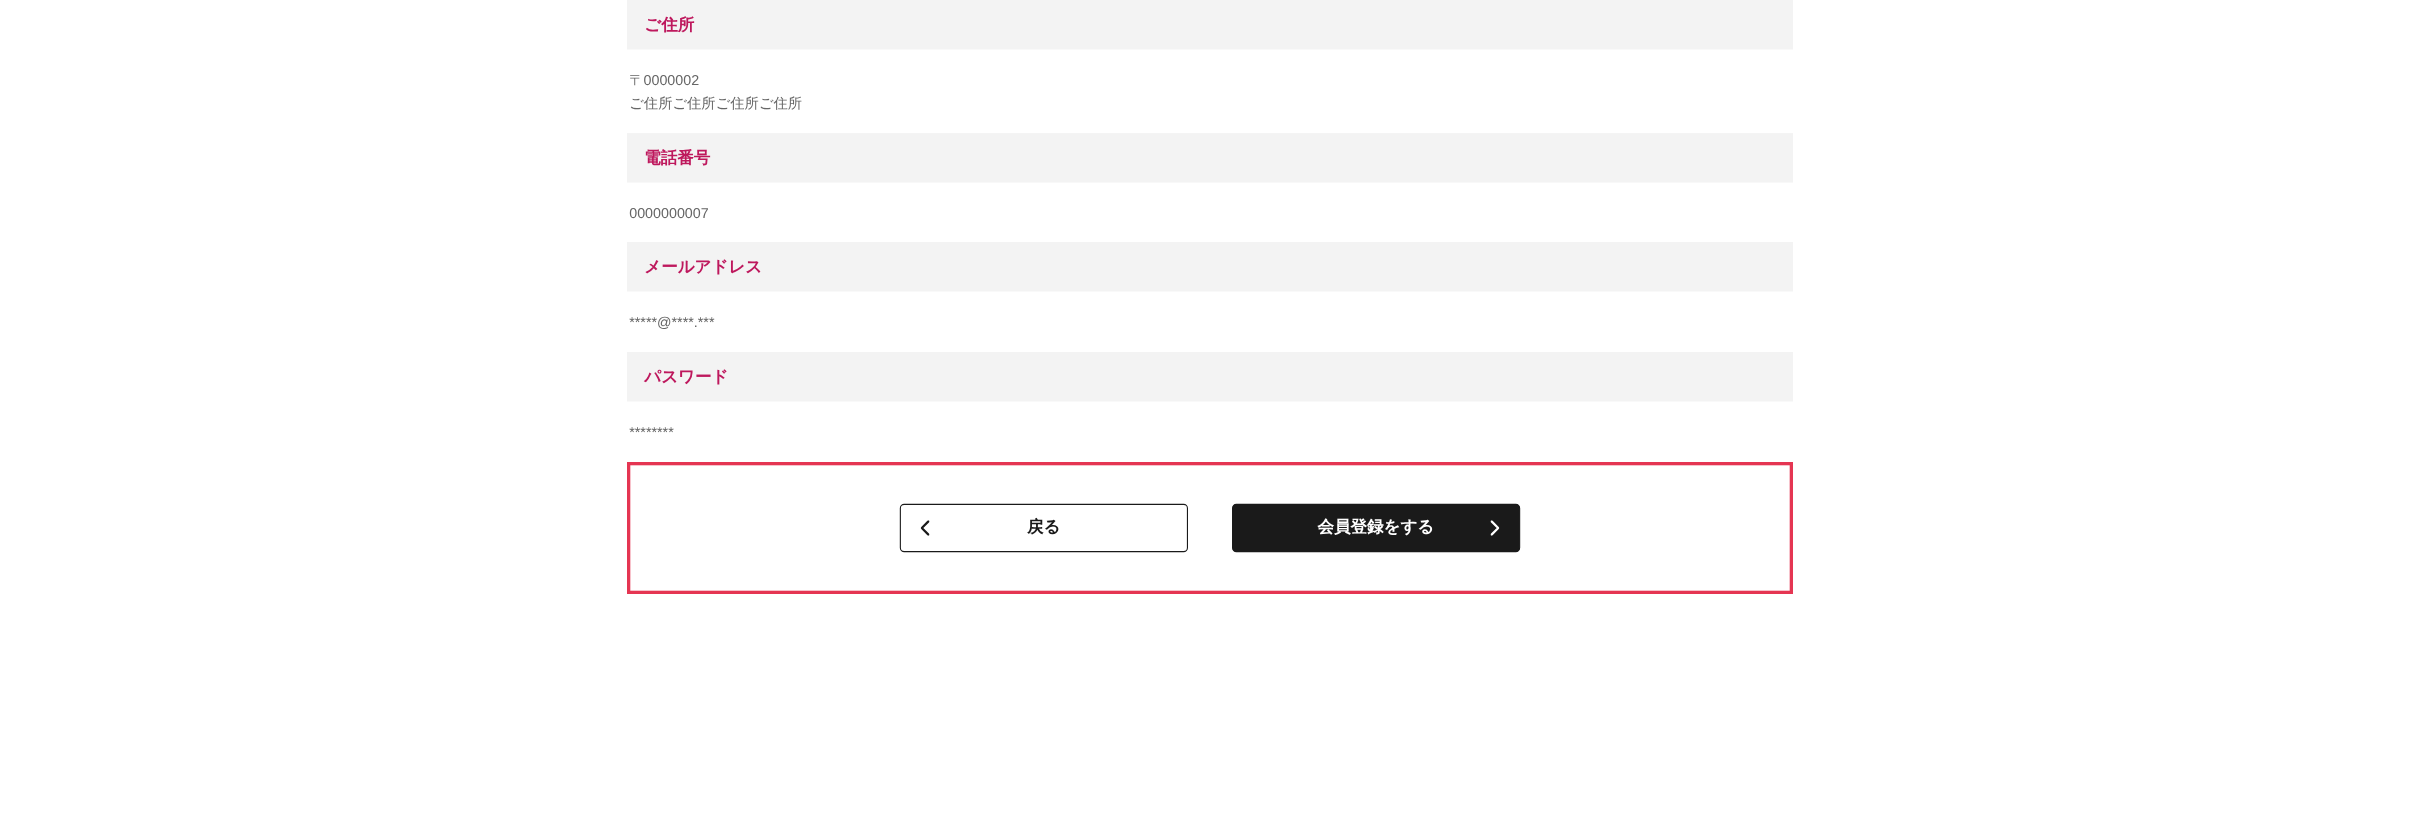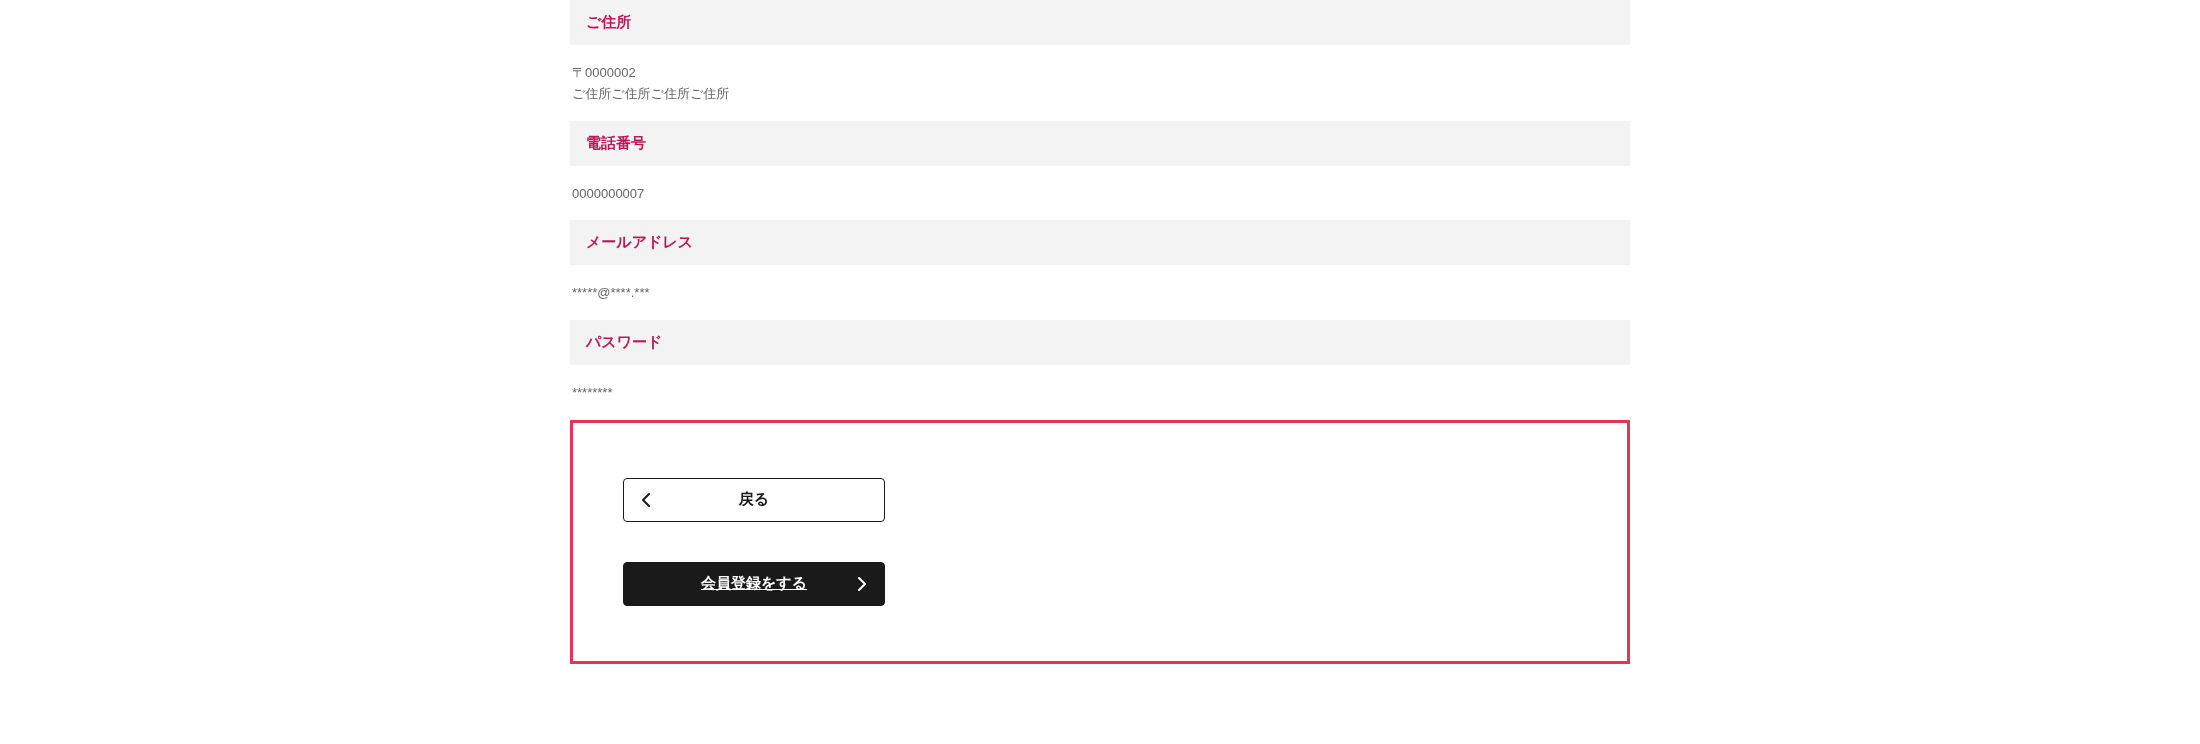--- a/index.html
+++ b/index.html
@@ -46,26 +46,25 @@
       margin-bottom: 16px;
       line-height: 1.6;
     }
     
     .field-value .line {
       display: block;
     }
     
     .button-area {
       border: 3px solid #e53552;
-      padding: 55px 50px;
+      padding: 35px 50px;
       margin-top: 2px;
       display: flex;
       justify-content: center;
       gap: 40px;
-      flex-direction: column;
     }
     
     .btn {
       display: flex;
       align-items: center;
       justify-content: center;
       width: 262px;
       height: 44px;
       font-size: 15px;
       font-weight: 600;
@@ -87,21 +86,20 @@
       top: 50%;
       transform: translateY(-50%);
       display: flex;
       align-items: center;
     }
     
     .btn-submit {
       background: #1a1a1a;
       color: #ffffff;
       border: 1px solid #1a1a1a;
-      text-decoration: underline;
     }
     
     .btn-submit .chevron {
       position: absolute;
       right: 18px;
       top: 50%;
       transform: translateY(-50%);
       display: flex;
       align-items: center;
     }

